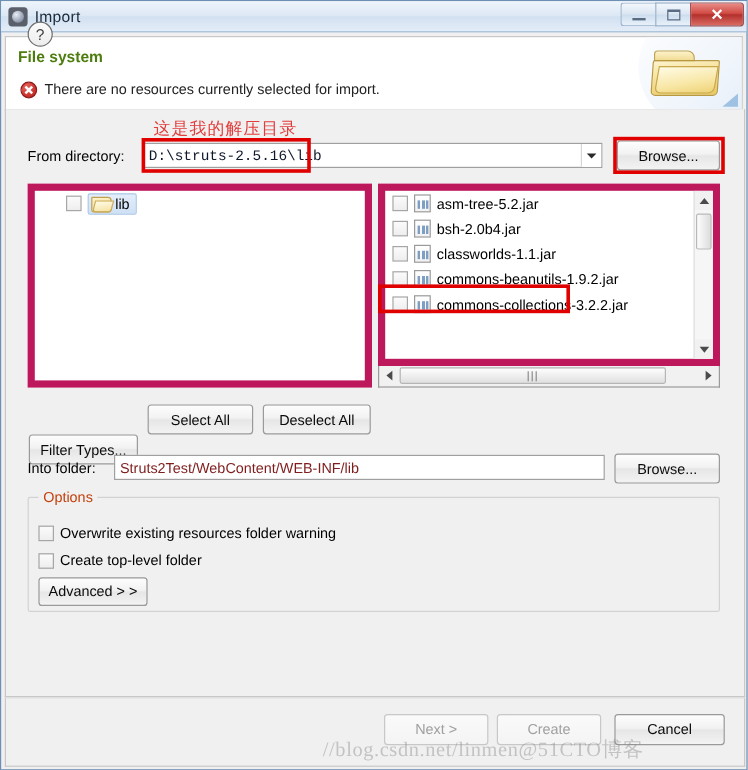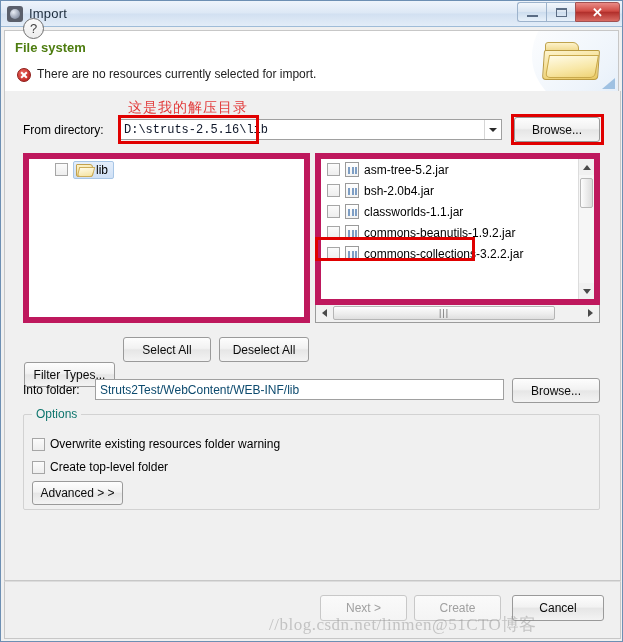--- a/index.html
+++ b/index.html
@@ -396,38 +396,38 @@
   
   .into-input {
     position: absolute;
     left: 94px; top: 378px;
     width: 409px; height: 21px;
     background: #fff;
     border: 1px solid #a0a0a0;
     display: flex; align-items: center;
     padding-left: 4px;
     font-size: 12px;
-    color: #0c4a6e;
+    color: #7f1d1d;
   }
 
   
   .group {
     position: absolute;
     left: 22px; top: 413px;
     width: 577px; height: 96px;
     border: 1px solid #d2d2d2;
     border-radius: 2px;
   }
   .group .legend {
     position: absolute;
     left: 8px; top: -8px;
     background: #f0f0f0;
     padding: 0 4px;
     font-size: 12px;
-    color: #0f766e;
+    color: #c2410c;
   }
   .opt {
     position: absolute;
     display: flex; align-items: center;
     font-size: 12px; color: #000;
   }
 
   
   .footer {
     position: absolute;

